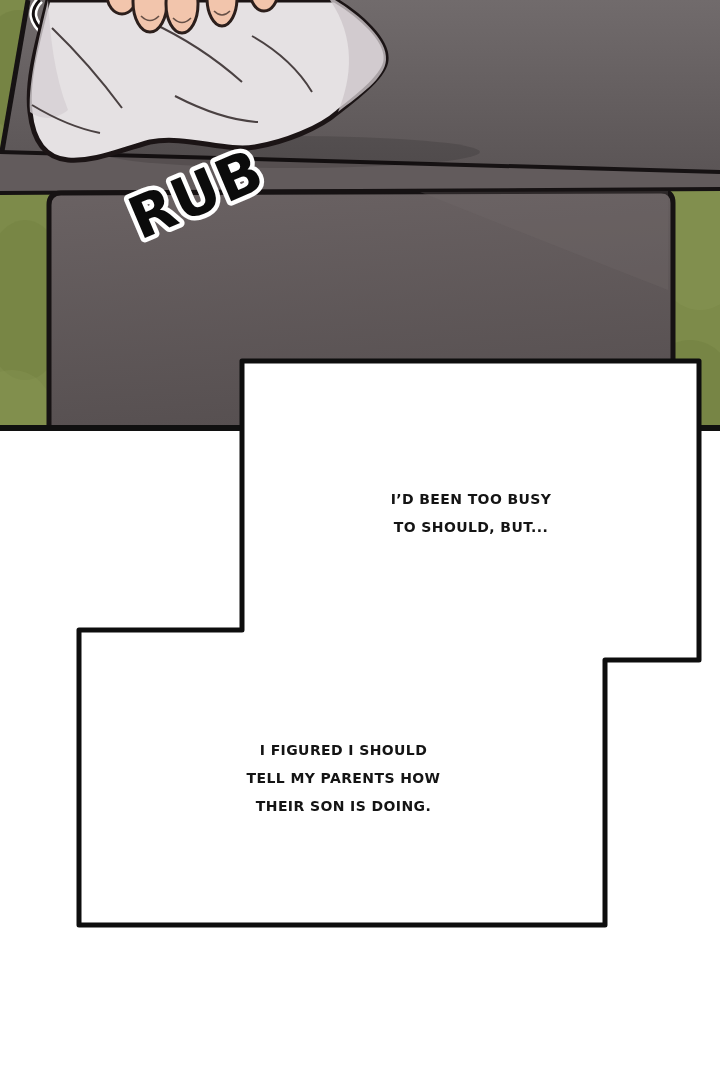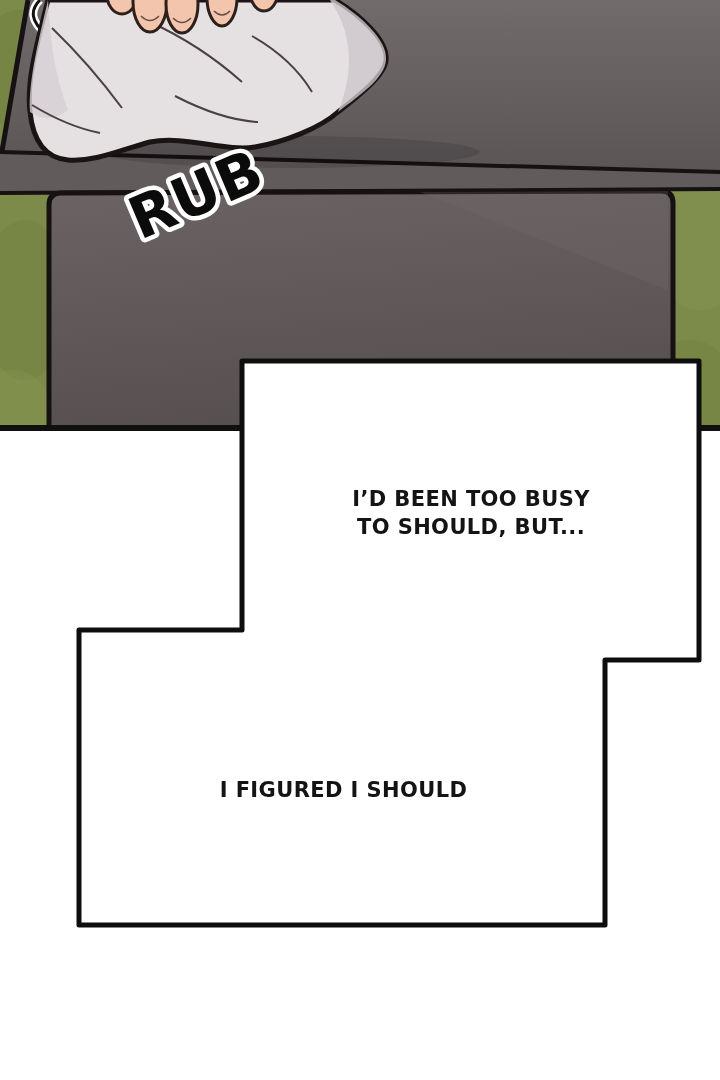--- a/index.html
+++ b/index.html
@@ -9,29 +9,29 @@
     background:#ffffff;
     overflow:hidden;
     font-family:"DejaVu Sans", sans-serif;
   }
   #artwork{position:absolute;left:0;top:0;}
   .dialogue{
     position:absolute;
     text-align:center;
     font-family:"DejaVu Sans", sans-serif;
     font-weight:bold;
-    font-size:21px;
+    font-size:14px;
     line-height:28px;
     letter-spacing:0.4px;
     color:#141414;
     z-index:30;
   }
   .dialogue span{display:block;}
   #dialogue-1{left:245px;top:485px;width:452px;}
-  #dialogue-2{left:84px;top:776px;width:519px;}
+  #dialogue-2{left:84px;top:736px;width:519px;}
   #speech-shape{position:absolute;left:0;top:0;z-index:20;}
 </style>
 </head>
 <body>
 
 <div id="page">
 
   <svg id="artwork" width="720" height="431" viewBox="0 0 720 431">
     <defs>
       <linearGradient id="capGrad" x1="0" y1="0" x2="0" y2="1">
@@ -117,15 +117,17 @@
     <path d="M242,361 L699,361 L699,660 L605,660 L605,925 L79,925 L79,630 L242,630 Z" fill="#ffffff" stroke="#0e0e0e" stroke-width="5" stroke-linejoin="round"></path>
   </svg>
 
   <div class="dialogue" id="dialogue-1">
     <span>I’D BEEN TOO BUSY</span>
     <span>TO SHOULD, BUT...</span>
   </div>
 
   <div class="dialogue" id="dialogue-2">
     <span>I FIGURED I SHOULD</span>
+    <span>TELL MY PARENTS HOW</span>
+    <span>THEIR SON IS DOING.</span>
   </div>
 
 </div>
 
 </body></html>

